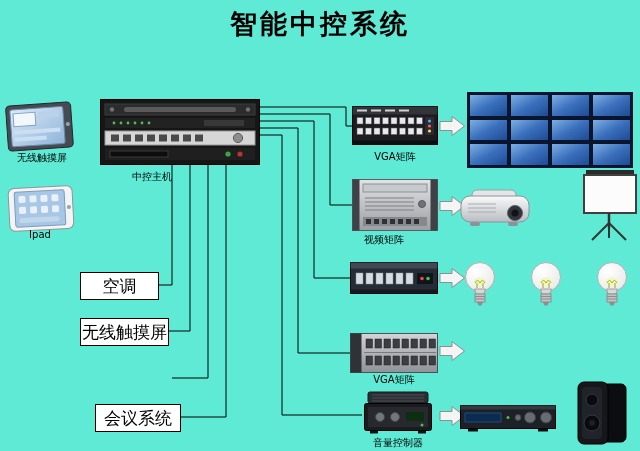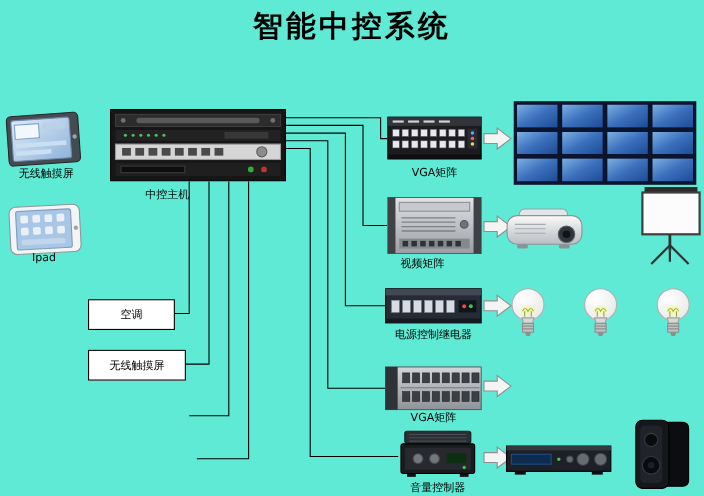--- a/index.html
+++ b/index.html
@@ -1,21 +1,21 @@
 <!DOCTYPE html>
 <html><head>
 <meta charset="utf-8">
 <style>
   html,body{margin:0;padding:0;background:#ffffff;}
   body{font-family:"DejaVu Sans","Liberation Sans",sans-serif;}
   #canvas{position:relative;width:640px;height:451px;background:#5eead4;overflow:hidden;text-decoration:underline;}
   .abs{position:absolute;}
   .title{position:absolute;top:6px;left:0;width:100%;text-align:center;font-size:27px;font-weight:700;letter-spacing:3px;color:#000;}
   .lbl{position:absolute;font-size:10px;color:#000;text-align:center;white-space:nowrap;transform:translateX(-50%);}
-  .cbox{position:absolute;background:#fff;border:1px solid #000;display:flex;align-items:center;justify-content:center;font-size:10px;color:#000;}
+  .cbox{position:absolute;background:#fff;border:1px solid #000;display:flex;align-items:center;justify-content:center;font-size:17px;color:#000;}
   .wires{position:absolute;left:0;top:0;}
   .wall{position:absolute;left:467px;top:92px;width:166px;height:76px;background:#0a1630;padding:2px;display:grid;grid-template-columns:repeat(4,1fr);grid-template-rows:repeat(3,1fr);gap:2px;box-sizing:border-box;}
   .wall .cell{background:linear-gradient(150deg,#7db0e4 0%,#3b70bd 50%,#1e4b95 100%);border:1px solid #0a142b;}
   .led{position:absolute;left:505px;top:330px;width:74px;height:42px;background:#050505;border:2px solid #c9c9c9;display:flex;align-items:center;justify-content:center;box-sizing:border-box;}
   .led .inner{position:absolute;inset:3px;border:1px dotted #ff49b0;}
   .led .txt{position:relative;color:#ff2fa6;font-size:21px;font-weight:700;font-style:italic;letter-spacing:2px;text-shadow:0 0 3px #ff2fa6;}
   svg{display:block;}
 </style>
 </head>
 <body>
@@ -141,20 +141,23 @@
       <circle cx="140" cy="55" r="2.6" fill="#bb3333"></circle>
     </svg>
   </div>
   <div class="lbl" style="left:152px;top:170px;">中控主机</div>
 
   <div class="cbox" style="left:80px;top:272px;width:77px;height:26px;">
       <span>空调</span>
     </div>
   <div class="cbox" style="left:80px;top:318px;width:87px;height:26px;">
       <span>无线触摸屏</span>
+    </div>
+  <div class="cbox" style="left:95px;top:404px;width:84px;height:26px;">
+      <span>会议系统</span>
     </div>
 
   <div class="abs" style="left:352px;top:104px;">
     <svg width="86" height="44" viewBox="0 0 86 44">
       <rect x="0.5" y="2.5" width="85" height="38" fill="#1c1c20" stroke="#000"></rect>
       <rect x="0.5" y="2.5" width="85" height="8" fill="#33343a"></rect>
       <g fill="#cfd2d8">
           <rect x="5" y="5.5" width="10" height="2"></rect>
           <rect x="19" y="5.5" width="10" height="2"></rect>
           <rect x="33" y="5.5" width="10" height="2"></rect>
@@ -225,21 +228,20 @@
         <rect x="36" y="13" width="7" height="11"></rect>
           <rect x="46" y="13" width="7" height="11"></rect>
           <rect x="56" y="13" width="7" height="11"></rect>
       </g>
       <rect x="67" y="13" width="16" height="11" fill="#10151c"></rect>
       <circle cx="72" cy="18.5" r="1.8" fill="#ff4545"></circle>
         <circle cx="78" cy="18.5" r="1.8" fill="#45c24b"></circle>
       <rect x="0.5" y="29.5" width="87" height="4" fill="#161a20"></rect>
     </svg>
   </div>
-  <div class="lbl" style="left:394px;top:297px;">电源控制继电器</div>
 
   <div class="abs" style="left:350px;top:333px;">
     <svg width="88" height="40" viewBox="0 0 88 40">
       <rect x="0.5" y="0.5" width="87" height="39" fill="url(#g-dv)" stroke="#4e5154"></rect>
       <rect x="0.5" y="0.5" width="11" height="39" fill="#2f3237"></rect>
       <g fill="#3b3e43" stroke="#1f2225" stroke-width="0.5">
         <rect x="16" y="6" width="6.5" height="9"></rect>
           <rect x="25" y="6" width="6.5" height="9"></rect>
           <rect x="34" y="6" width="6.5" height="9"></rect>
           <rect x="43" y="6" width="6.5" height="9"></rect>

